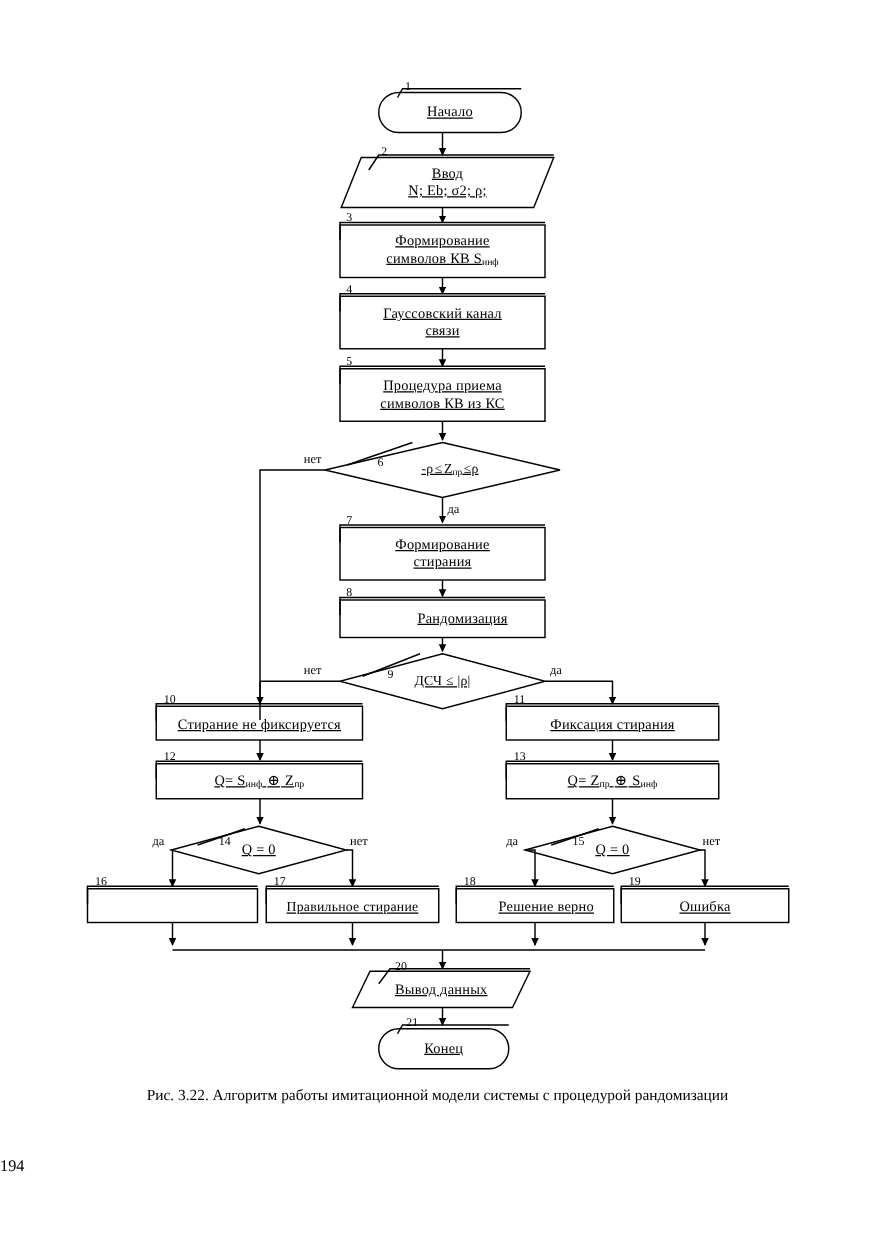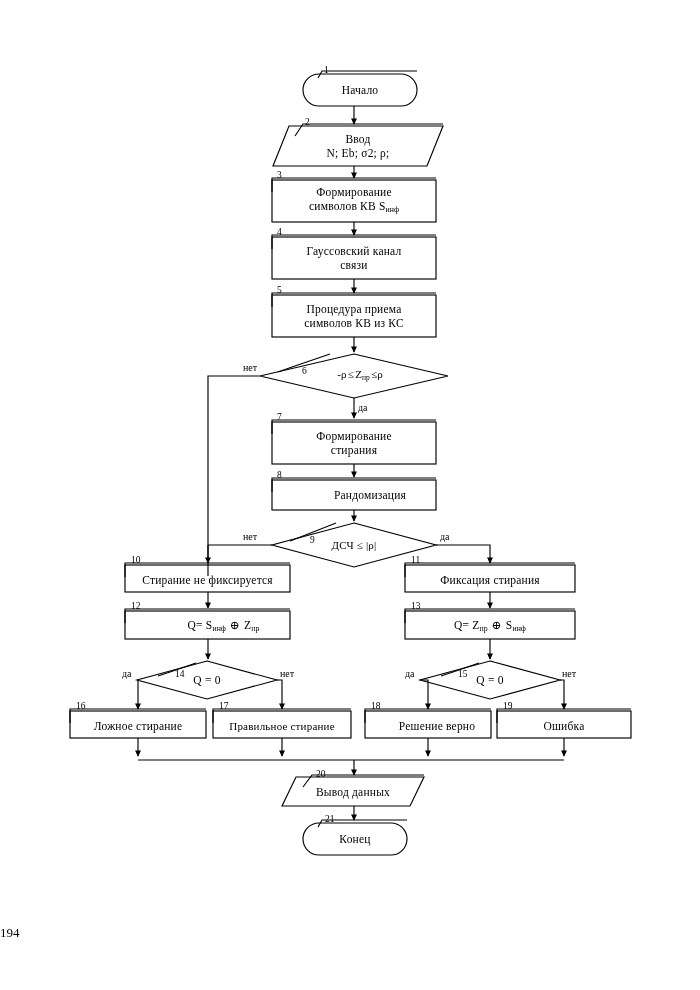--- a/index.html
+++ b/index.html
@@ -33,20 +33,21 @@
     display: flex;
     flex-direction: column;
     align-items: center;
     justify-content: center;
     text-align: left;
     font-size: 11.5px;
     line-height: 14px;
     letter-spacing: 0.2px;
     pointer-events: none;
     white-space: nowrap;
+    text-decoration: underline;
   }
   .node-label .l2 { display: block; }
   .num {
     position: absolute;
     font-size: 9.5px;
     line-height: 10px;
     font-family: "Liberation Serif", "DejaVu Serif", serif;
   }
   .edge-label {
     position: absolute;
@@ -226,39 +227,36 @@
   </div>
 
   <div class="node-label" style="left:125px; top:568px; width:165px; height:24px;">
     <span>Стирание не фиксируется</span>
   </div>
 
   <div class="node-label" style="left:405px; top:568px; width:170px; height:24px;">
     <span>Фиксация стирания</span>
   </div>
 
-  <div class="node-label" style="left:125px; top:614px; width:165px; height:25px;padding-left:16px;">
+  <div class="node-label" style="left:125px; top:614px; width:165px; height:25px;">
     <span>Q= S<sub>инф</sub> <span class="op">⊕</span> Z<sub>пр</sub></span>
   </div>
 
   <div class="node-label" style="left:405px; top:614px; width:170px; height:25px;">
     <span>Q= Z<sub>пр</sub> <span class="op">⊕</span> S<sub>инф</sub></span>
   </div>
 
   <div class="node-label" style="left:177px; top:672px; width:60px; height:16px;">
     <span>Q = 0</span>
   </div>
 
   <div class="node-label" style="left:460px; top:672px; width:60px; height:16px;">
     <span>Q = 0</span>
   </div>
 
-  <div class="node-label" style="left:70px; top:714px; width:136px; height:24px;">
-    <span>Ложное стирание</span>
-  </div>
 
   <div class="node-label" style="left:213px; top:714px; width:138px; height:24px; font-size:11px;">
     <span>Правильное стирание</span>
   </div>
 
   <div class="node-label" style="left:365px; top:714px; width:144px; height:24px;">
     <span>Решение верно</span>
   </div>
 
   <div class="node-label" style="left:497px; top:714px; width:134px; height:24px;">
@@ -297,15 +295,16 @@
 
   <div class="edge-label" style="left:243px; top:362px;">нет</div>
   <div class="edge-label" style="left:358px; top:402px;">да</div>
   <div class="edge-label" style="left:243px; top:531px;">нет</div>
   <div class="edge-label" style="left:440px; top:531px;">да</div>
   <div class="edge-label" style="left:122px; top:668px;">да</div>
   <div class="edge-label" style="left:280px; top:668px;">нет</div>
   <div class="edge-label" style="left:405px; top:668px;">да</div>
   <div class="edge-label" style="left:562px; top:668px;">нет</div>
 
+  <div class="caption">Рис. 3.22. Алгоритм работы имитационной модели системы с процедурой рандомизации</div>
   <div class="page-number">194</div>
 
 </div>
 
 </body></html>

